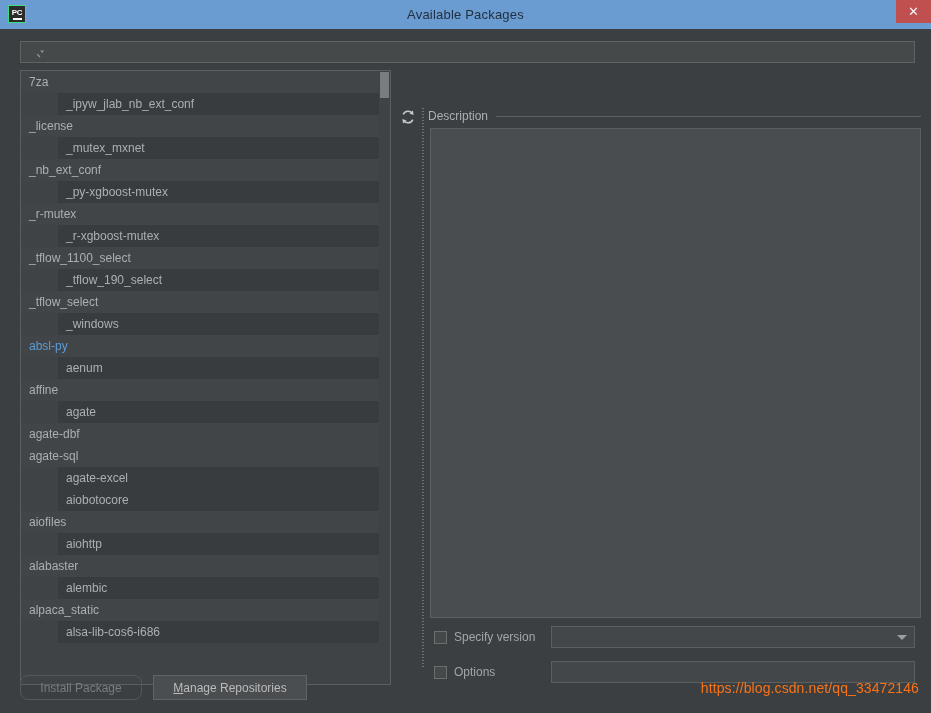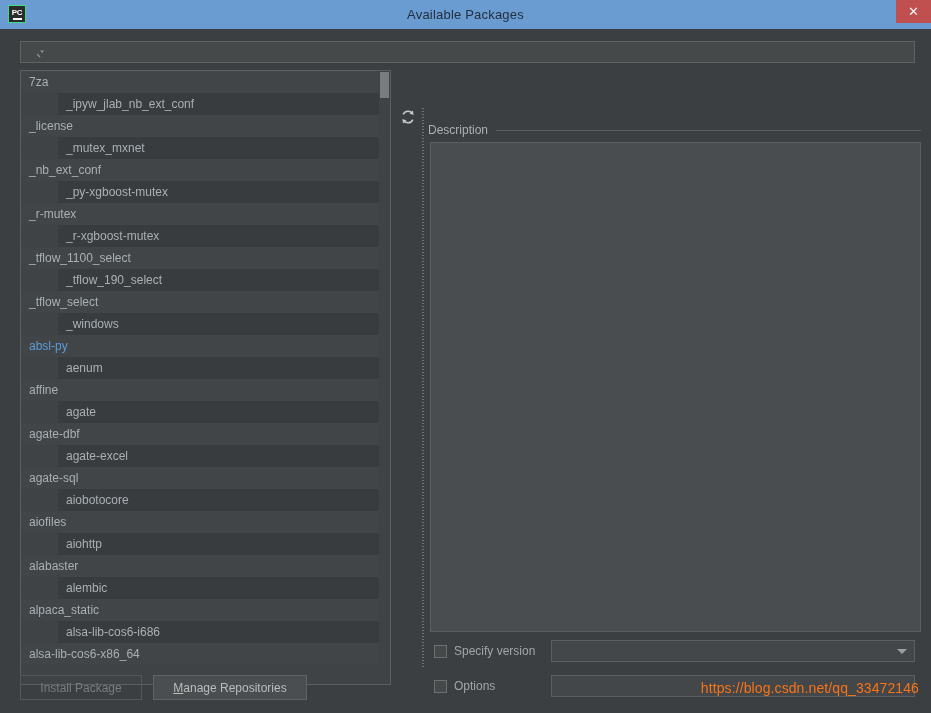--- a/index.html
+++ b/index.html
@@ -186,21 +186,21 @@
     position: absolute;
     left: 1px; top: 38px;
     width: 2px; height: 560px;
     background-image: repeating-linear-gradient(
       to bottom, #6f7477 0px, #6f7477 1px, transparent 1px, transparent 3px);
   }
 
   
   .right-pane {
     position: absolute;
-    left: 426px; top: 55px;
+    left: 426px; top: 41px;
     width: 495px; height: 615px;
   }
   .desc-header {
     position: absolute;
     left: 2px; top: 39px;
     width: 493px;
     display: flex;
     align-items: center;
   }
   .desc-label {
@@ -306,21 +306,21 @@
     justify-content: center;
     cursor: pointer;
     padding: 0 12px;
   }
   .btn.disabled {
     color: #787d80;
     background: #42464800;
     border-color: #54585a;
     cursor: default;
   }
-  .btn-install { left: 20px; top: 646px; width: 122px; }
+  .btn-install { left: 20px; top: 646px; width: 122px; border-radius: 8px; }
   .btn-manage  { left: 153px; top: 646px; width: 154px; }
   .mnem { text-decoration: underline; }
 
   .watermark {
     position: absolute;
     right: 12px; top: 651px;
     font-size: 14px;
     color: #f97316;
     white-space: nowrap;
     letter-spacing: 0.1px;
@@ -365,30 +365,29 @@
         <div class="pkg-row even">_r-xgboost-mutex</div>
         <div class="pkg-row odd">_tflow_1100_select</div>
         <div class="pkg-row even">_tflow_190_select</div>
         <div class="pkg-row odd">_tflow_select</div>
         <div class="pkg-row even">_windows</div>
         <div class="pkg-row odd selected">absl-py</div>
         <div class="pkg-row even">aenum</div>
         <div class="pkg-row odd">affine</div>
         <div class="pkg-row even">agate</div>
         <div class="pkg-row odd">agate-dbf</div>
+        <div class="pkg-row odd">agate-sql</div>
         <div class="pkg-row even">agate-excel</div>
-        <div class="pkg-row odd">agate-sql</div>
         <div class="pkg-row even">aiobotocore</div>
         <div class="pkg-row odd">aiofiles</div>
         <div class="pkg-row even">aiohttp</div>
         <div class="pkg-row odd">alabaster</div>
         <div class="pkg-row even">alembic</div>
         <div class="pkg-row odd">alpaca_static</div>
         <div class="pkg-row even">alsa-lib-cos6-i686</div>
-        <div class="pkg-row odd">alsa-lib-cos6-x86_64</div>
       </div>
     <div class="list-scrollbar">
       <div class="list-thumb"></div>
     </div>
   </div>
 
   <div class="refresh-btn">
     <svg width="16" height="16" viewBox="0 0 16 16">
       <path d="M3.2 5.4 A5.2 5.2 0 0 1 12.6 5.0" fill="none" stroke="#c3c8cb" stroke-width="1.6"></path>
       <polygon points="12.9,1.4 13.6,5.9 9.4,4.6" fill="#c3c8cb"></polygon>

